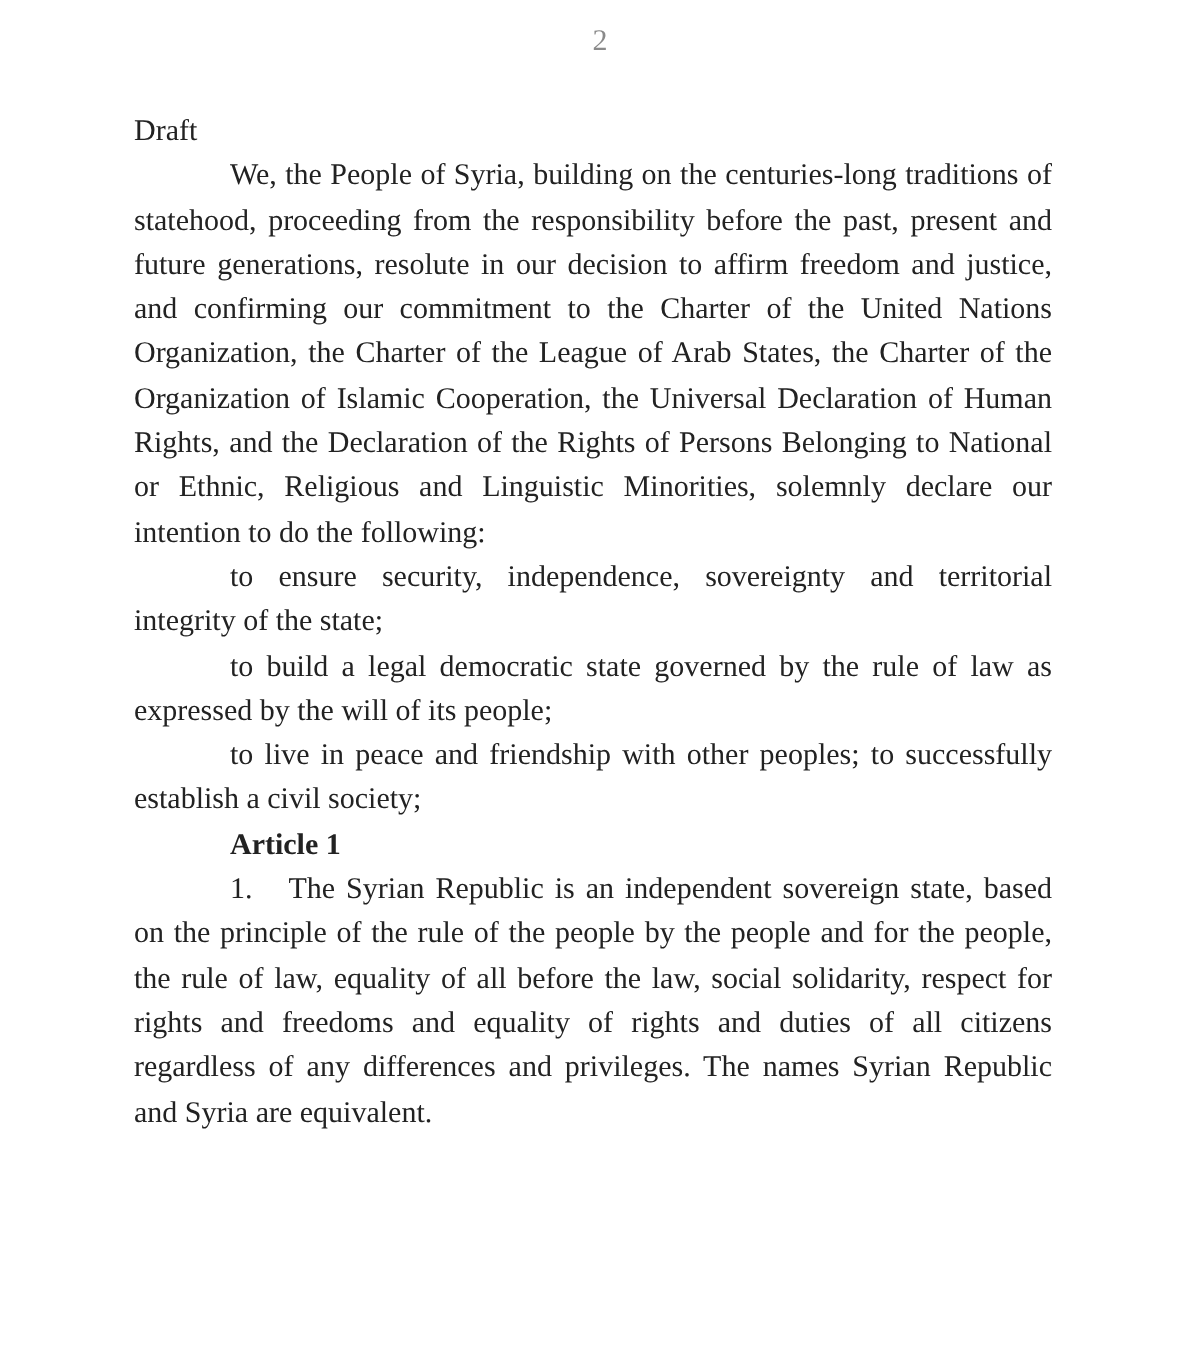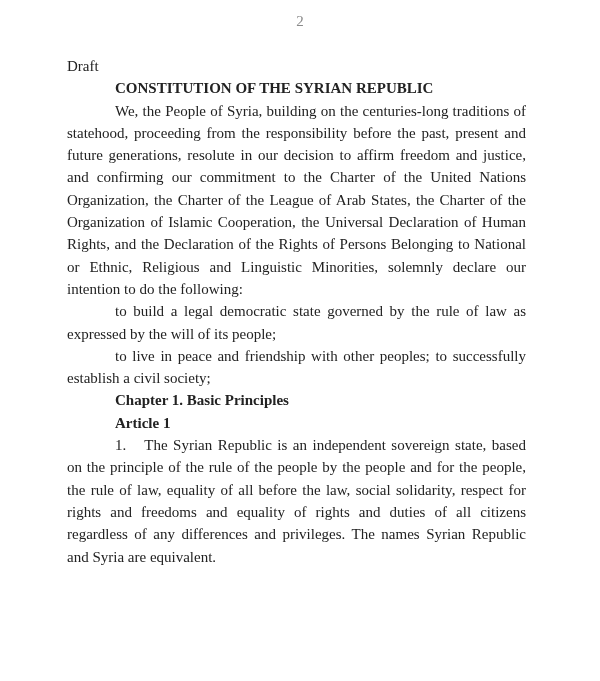--- a/index.html
+++ b/index.html
@@ -56,31 +56,30 @@
 <body>
 
 <div class="page">
 
   <div class="pageno">2</div>
 
   <div class="body-block">
 
     <div class="draft-line">Draft</div>
 
-    <p class="heading">CONSTITUTION OF THE SYRIAN REPUBLIC</p>
 
     <p>We, the People of Syria, building on the centuries-long traditions of statehood, proceeding from the responsibility before the past, present and future generations, resolute in our decision to affirm freedom and justice, and confirming our commitment to the Charter of the United Nations Organization, the Charter of the League of Arab States, the Charter of the Organization of Islamic Cooperation, the Universal Declaration of Human Rights, and the Declaration of the Rights of Persons Belonging to National or Ethnic, Religious and Linguistic Minorities, solemnly declare our intention to do the following:</p>
 
+    <p>to ensure security, independence, sovereignty and territorial integrity of the state;</p>
 
     <p>to build a legal democratic state governed by the rule of law as expressed by the will of its people;</p>
 
     <p>to live in peace and friendship with other peoples; to successfully establish a civil society;</p>
 
 
 
-    <p class="heading">Chapter 1. Basic Principles</p>
 
     <p class="heading">Article 1</p>
 
     <p><span>1.</span><span class="tab-spacer"></span><span>The Syrian Republic is an independent sovereign state, based on the principle of the rule of the people by the people and for the people, the rule of law, equality of all before the law, social solidarity, respect for rights and freedoms and equality of rights and duties of all citizens regardless of any differences and privileges. The names Syrian Republic and Syria are equivalent.</span></p>
 
   </div>
 </div>
 
 </body></html>

